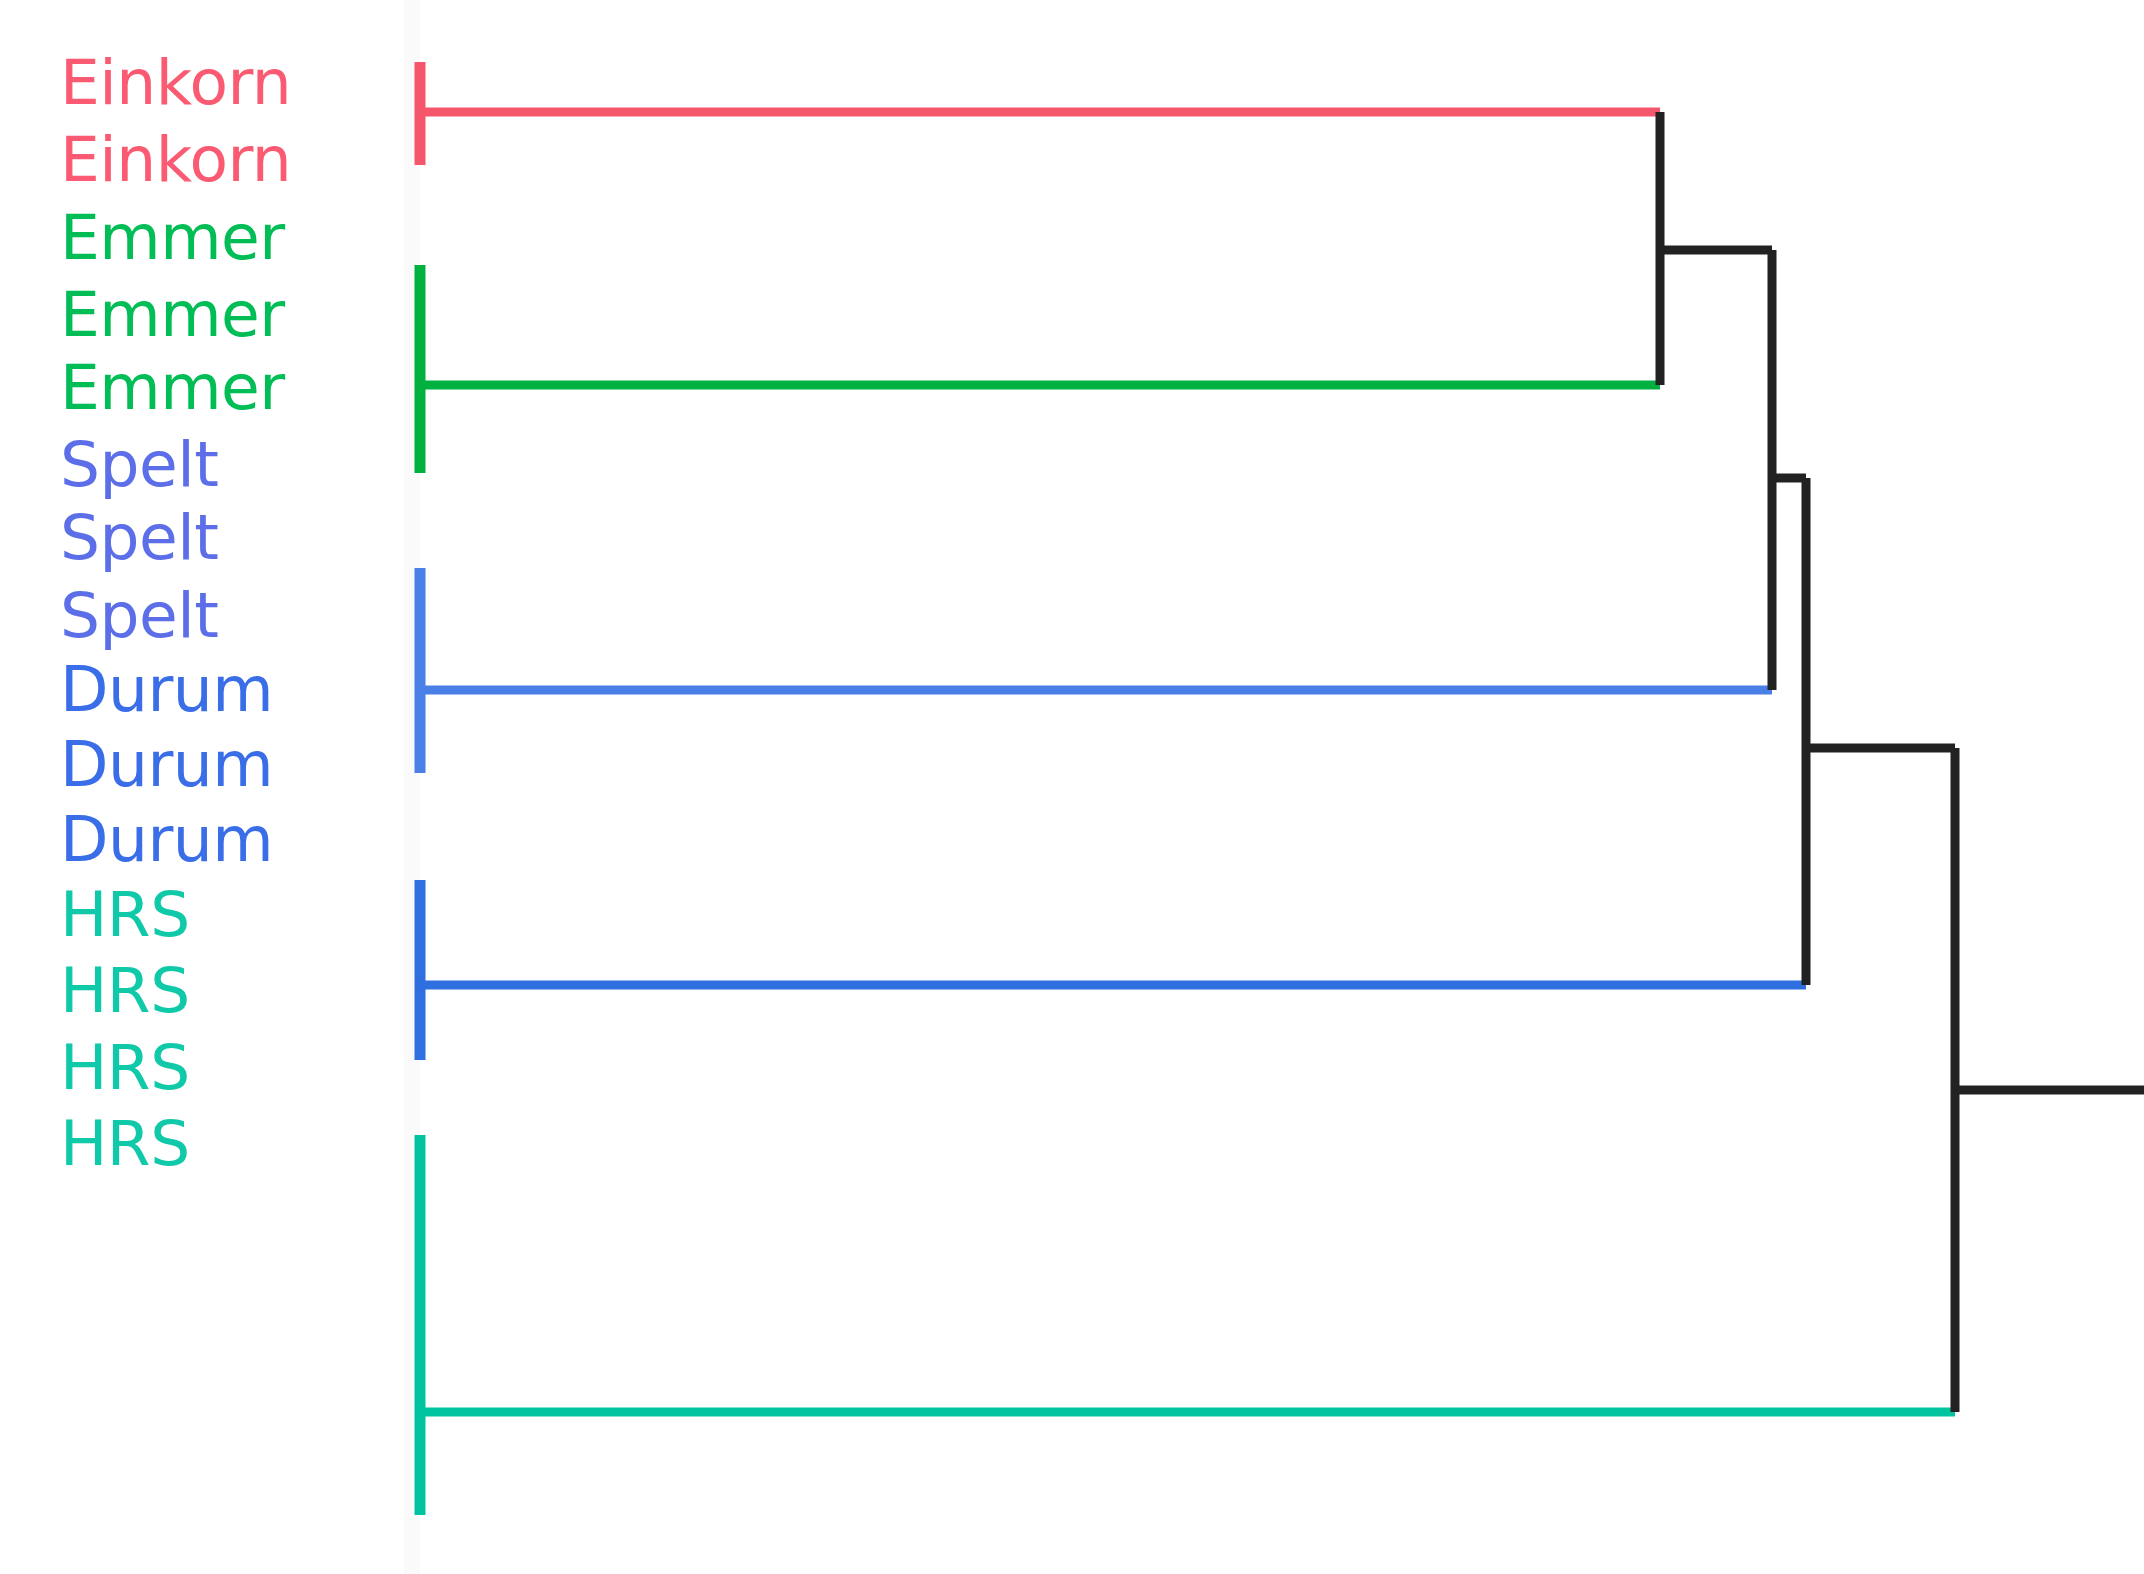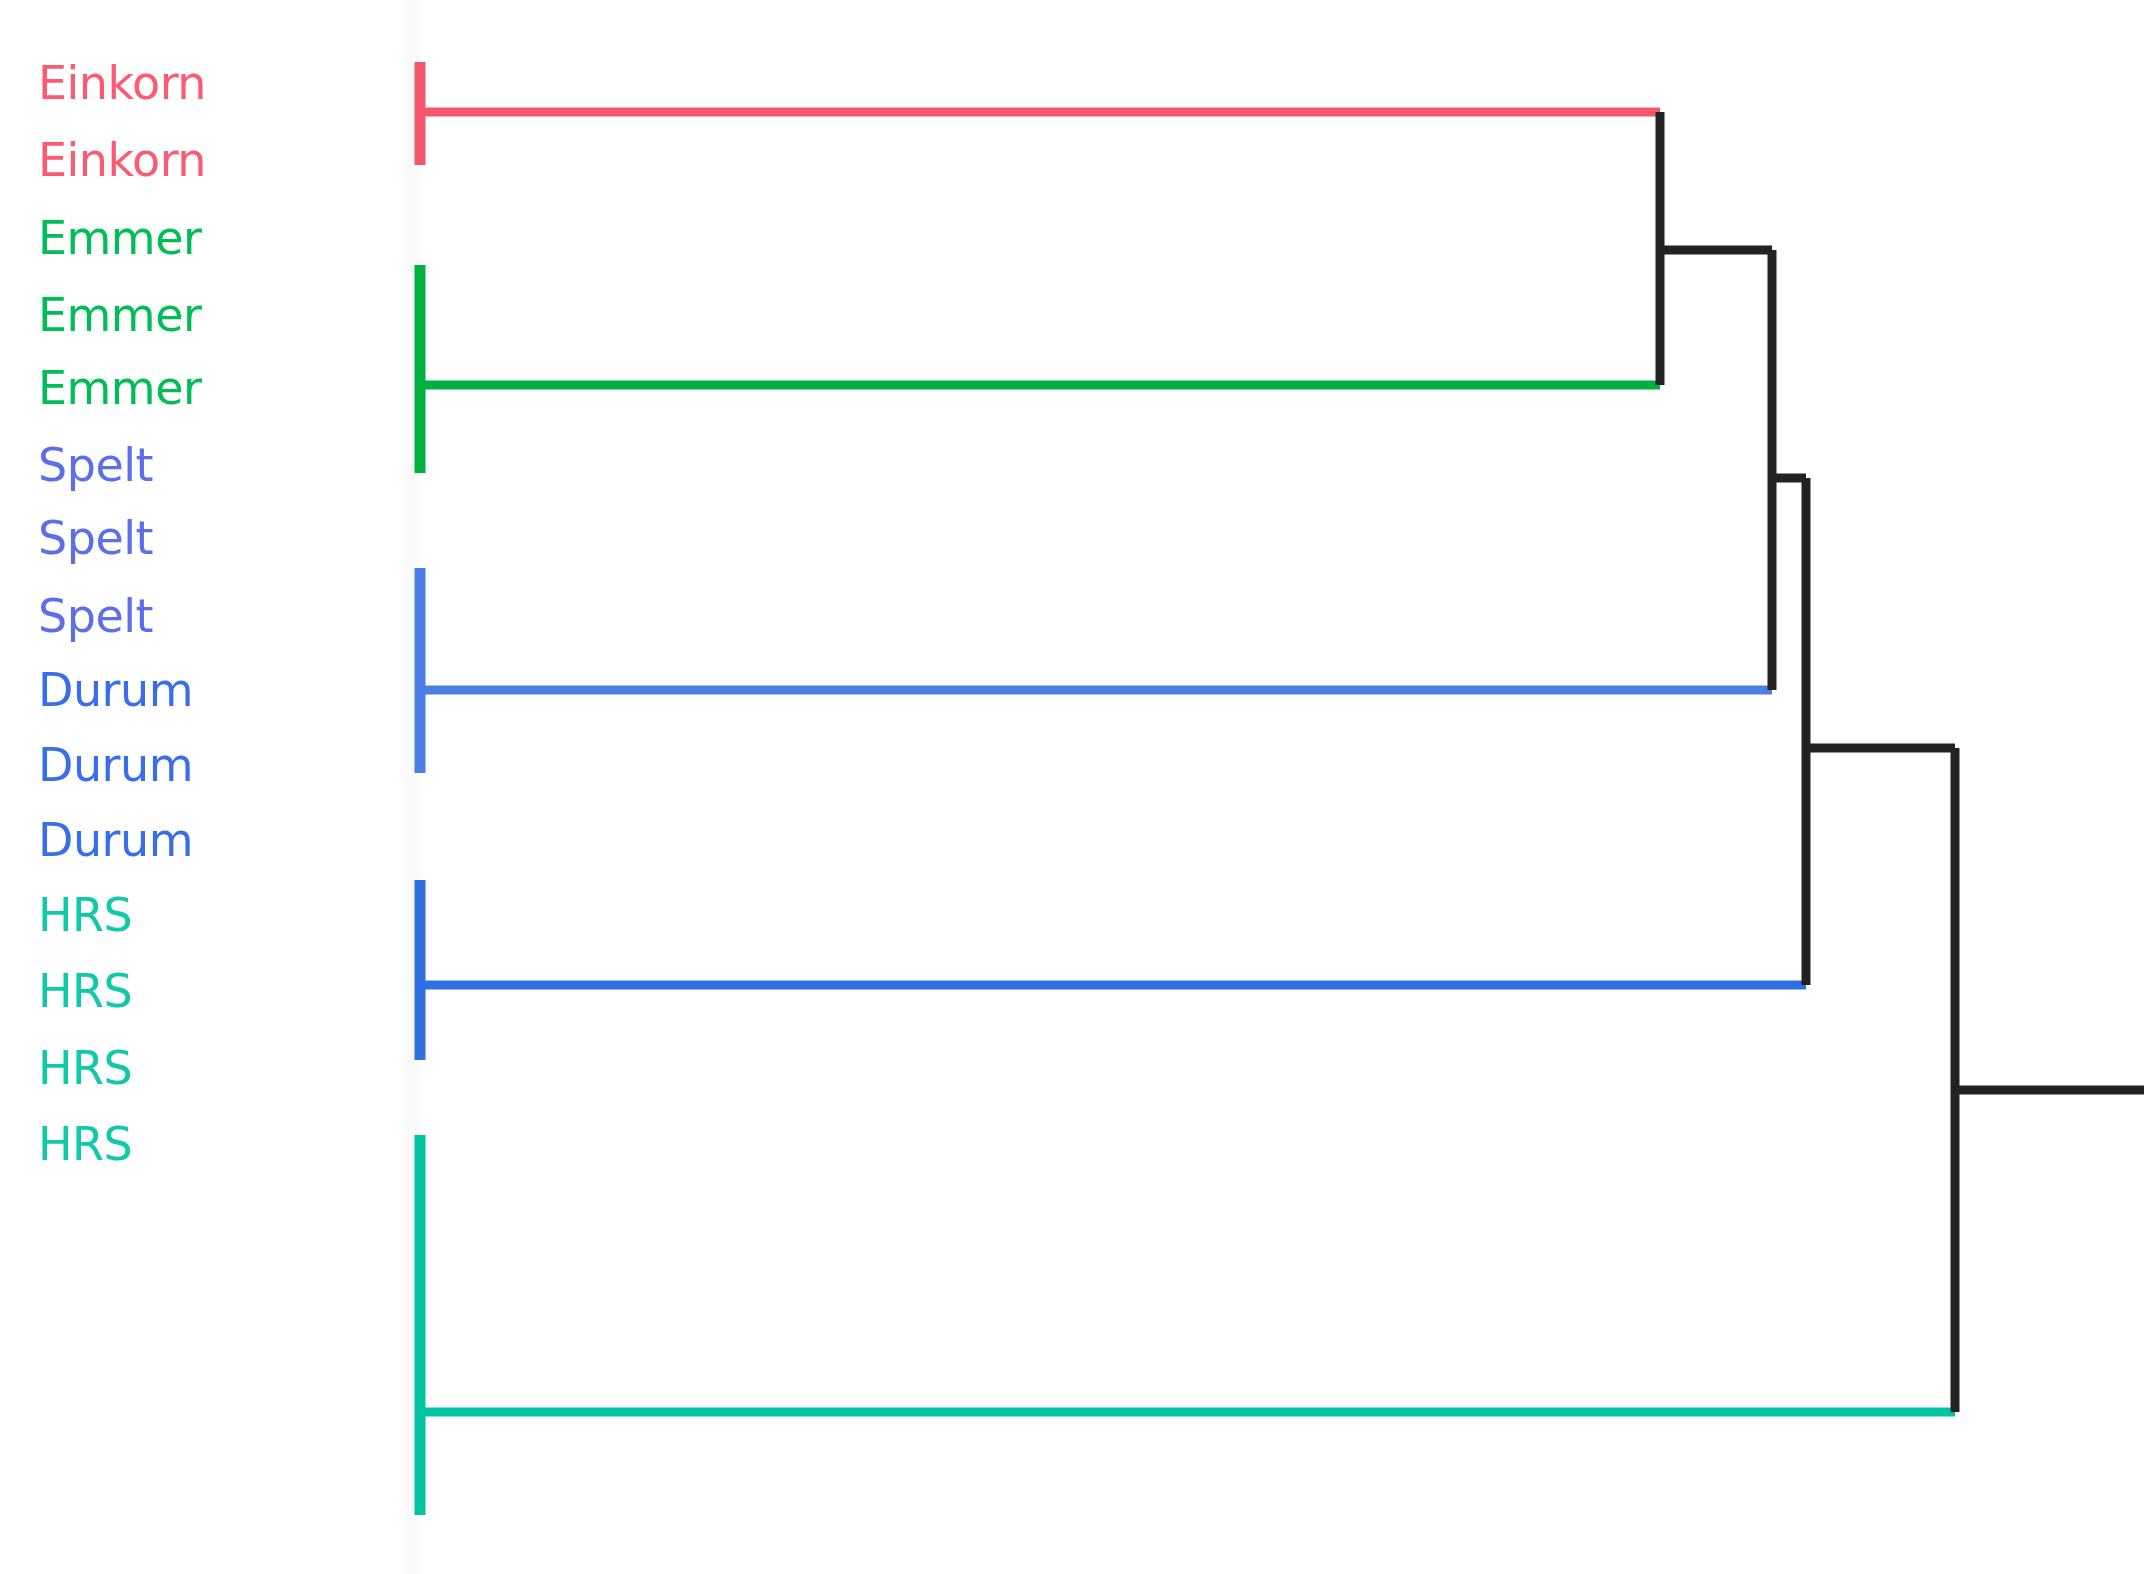--- a/index.html
+++ b/index.html
@@ -21,24 +21,24 @@
   
   #label-column {
     position: absolute;
     left: 0;
     top: 0;
     width: 400px;
     height: 1574px;
   }
   .leaf-label {
     position: absolute;
-    left: 38px;
+    left: 60px;
     height: 76px;
     line-height: 76px;
-    font-size: 46px;
+    font-size: 63px;
     font-weight: 400;
     white-space: nowrap;
     letter-spacing: -0.5px;
     text-align: right;
   }
   
   #axis-band {
     position: absolute;
     left: 404px;
     top: 0;

